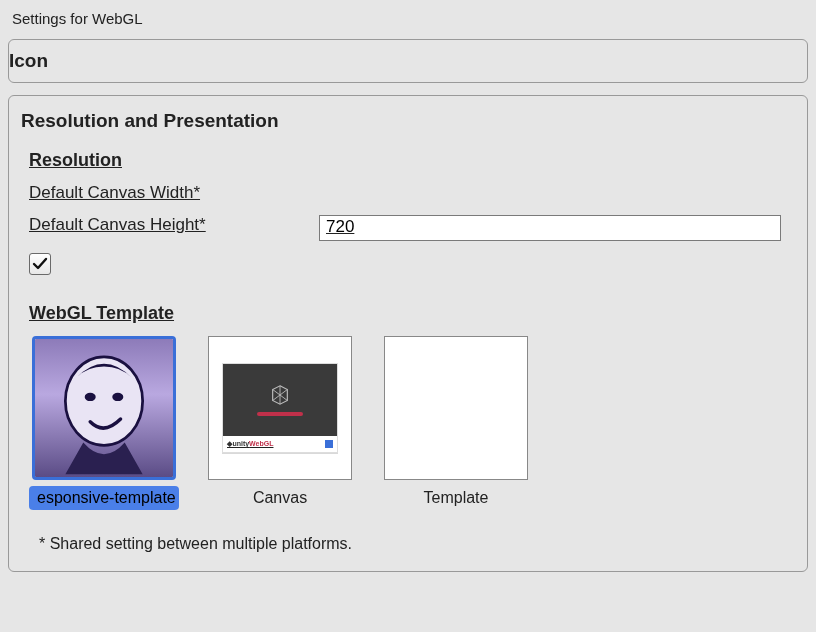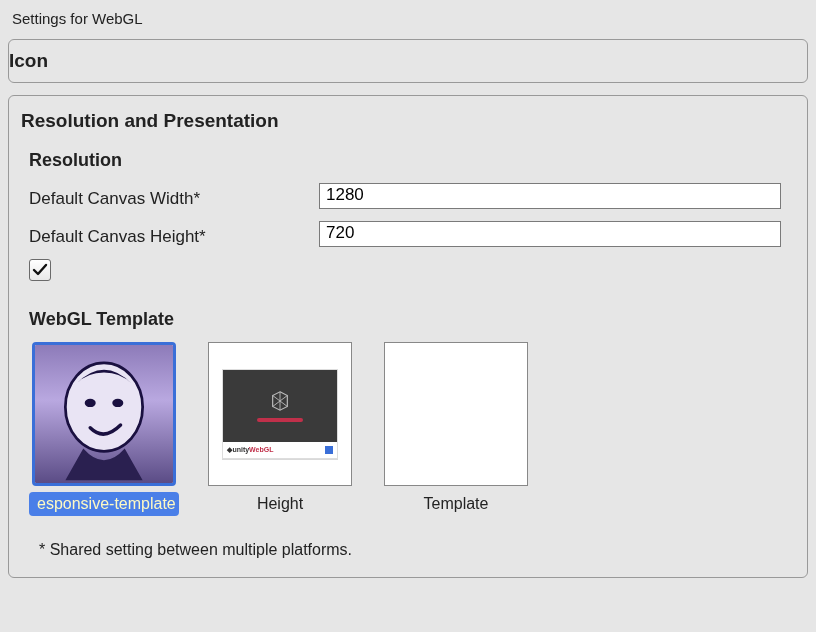--- a/index.html
+++ b/index.html
@@ -34,24 +34,25 @@
   .section.expanded {
     padding: 14px 20px 18px 12px;
   }
   .sub-header {
     font-weight: 700;
     font-size: 18px;
     margin: 18px 0 10px 0;
   }
   .inner-pad {
     padding-left: 8px;
+    text-decoration: underline;
   }
   .field-row {
     display: flex;
-    align-items: flex-end;
+    align-items: flex-start;
     margin: 12px 0;
   }
   .field-label {
     flex: 0 0 290px;
     font-size: 17px;
   }
   .text-input {
     flex: 1;
     height: 26px;
     border: 1px solid #7a7a7a;
@@ -105,21 +106,21 @@
     font-size: 16px;
     display: inline-block;
     padding: 3px 8px;
     border-radius: 4px;
     max-width: 150px;
     overflow: hidden;
     white-space: nowrap;
   }
   .template.selected .template-label {
     background: #4a7fe8;
-    color: #fef9c3;
+    color: #000000;
   }
   .footnote {
     font-size: 16px;
     margin-top: 20px;
     padding-left: 18px;
   }
   
   .face-thumb {
     width: 100%;
     height: 100%;
@@ -152,21 +153,20 @@
 </div>
 
 <div class="section expanded">
   <div class="section-header">Resolution and Presentation</div>
 
   <div class="inner-pad">
     <div class="sub-header">Resolution</div>
 
     <div class="field-row">
       <div class="field-label">Default Canvas Width*</div>
-      <input class="text-input" type="text" value="1280" style="">
     </div>
 
     <div class="field-row">
       <div class="field-label">Default Canvas Height*</div>
       <input class="text-input" type="text" value="720" style="">
     </div>
 
     <div class="field-row">
       <div class="checkbox">
         <svg viewBox="0 0 16 16">
@@ -204,21 +204,21 @@
                 <path d="M12 2 L12 22 M4 6 L20 18 M20 6 L4 18" stroke="#bbb" stroke-width="1"></path>
               </svg>
               <div style="width:46px;height:4px;background:#c0304a;margin-top:6px;border-radius:2px;"></div>
             </div>
             <div class="unity-footer">
               <span style="font-weight:700;color:#333;">◆unity<span style="color:#c0304a;">WebGL</span></span>
               <span style="background:#3a6fd8;width:8px;height:8px;display:inline-block;"></span>
             </div>
           </div>
         </div>
-        <span class="template-label">Height</span>
+        <span class="template-label">Canvas</span>
       </div>
 
       <div class="template">
         <div class="thumb"></div>
         <span class="template-label">Template</span>
       </div>
 
     </div>
   </div>
 

